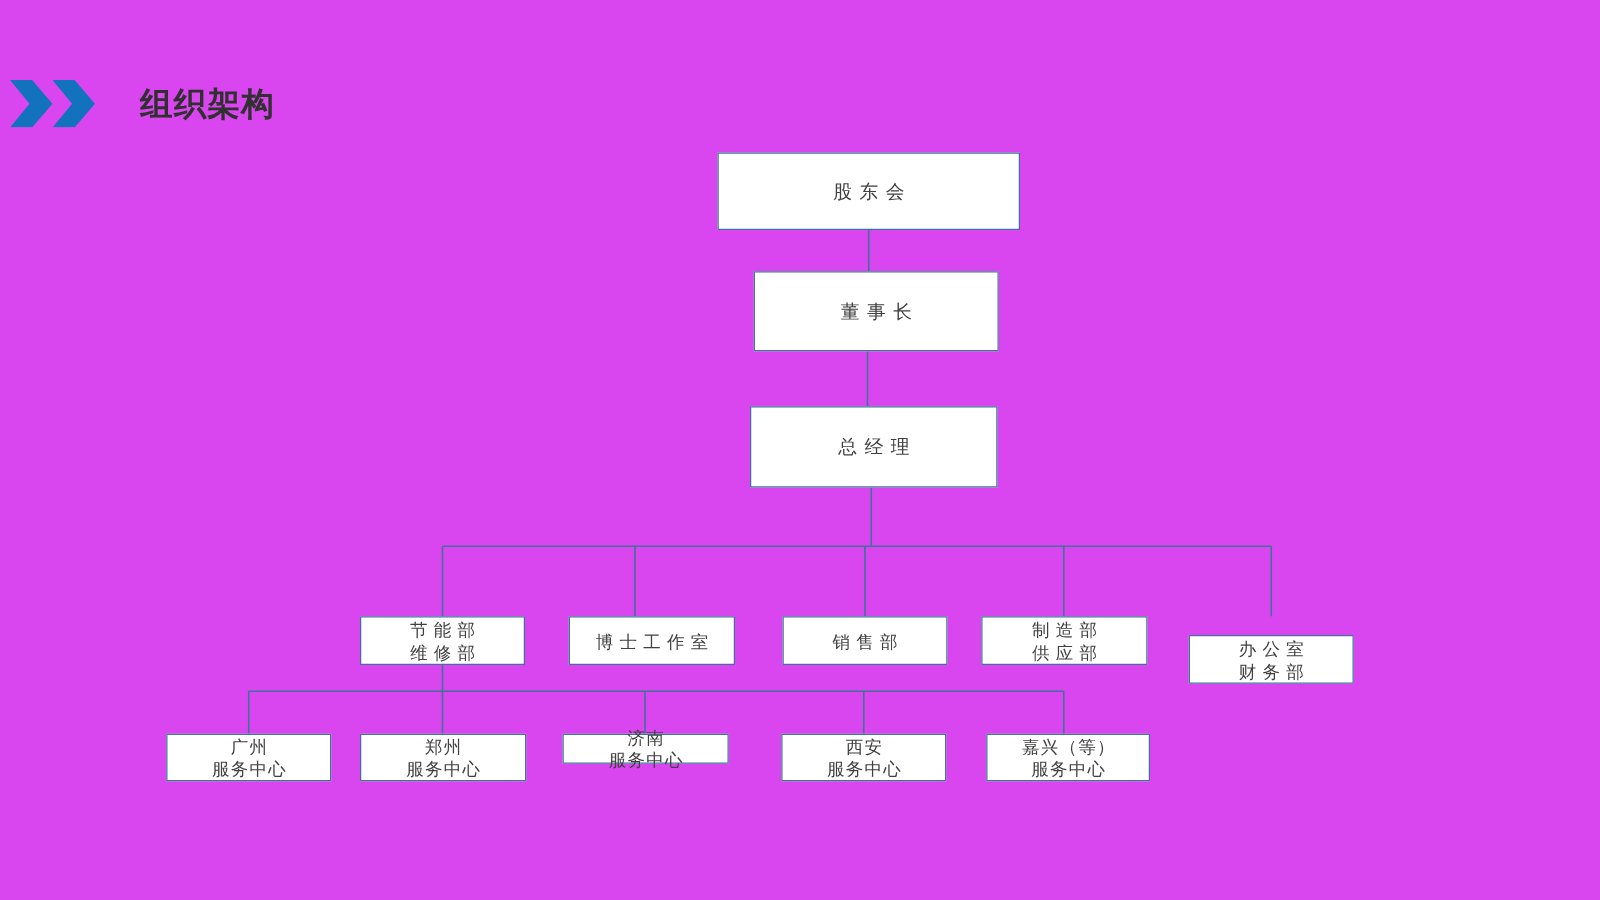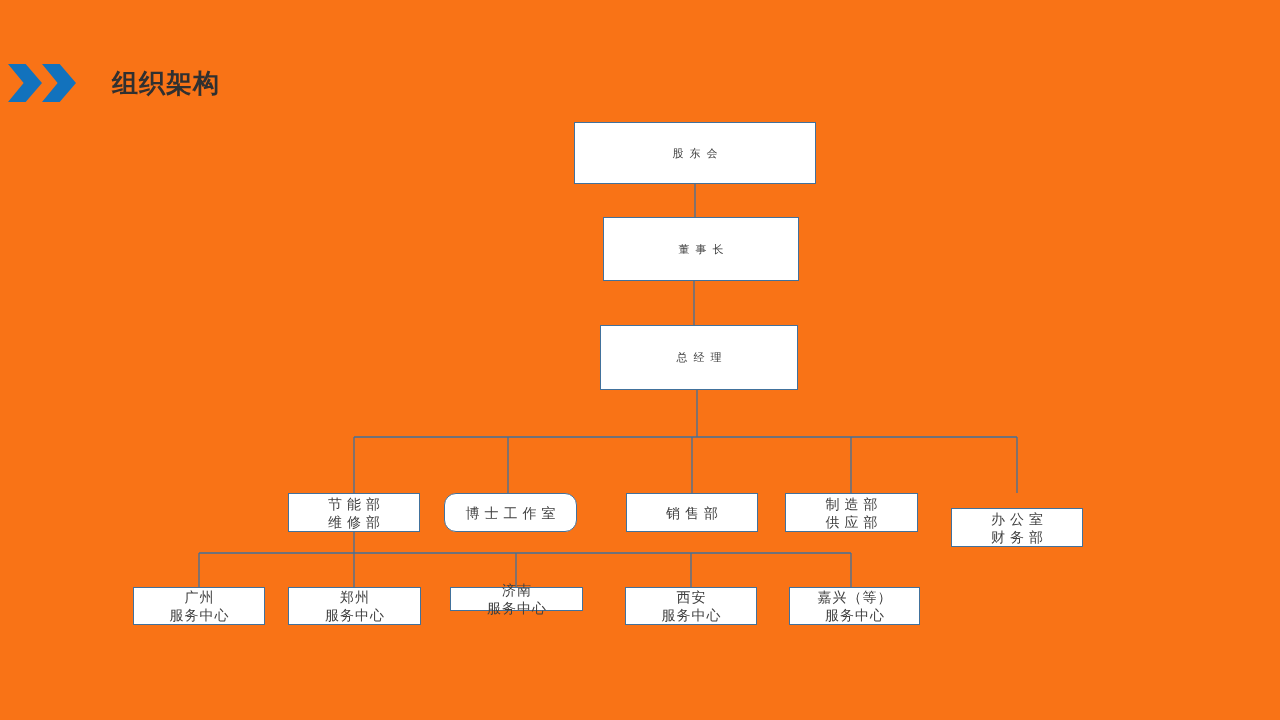--- a/index.html
+++ b/index.html
@@ -1,21 +1,21 @@
 <!DOCTYPE html>
 <html><head>
 <meta charset="utf-8">
 <style>
   html, body { margin: 0; padding: 0; background: #ffffff; }
   body { font-family: "Liberation Sans", "DejaVu Sans", sans-serif; }
   .slide {
     position: relative;
     width: 1280px;
     height: 720px;
-    background: #f97316;
+    background: #d946ef;
     overflow: hidden;
   }
   
   .header { position: absolute; left: 0; top: 0; width: 100%; height: 110px; }
   .chevrons { position: absolute; left: 8px; top: 64px; display: flex; }
   .chevron {
     width: 34px; height: 38px;
     background: #1272BD;
     clip-path: polygon(0% 0%, 52% 0%, 100% 50%, 52% 100%, 0% 100%, 46% 50%);
   }
@@ -34,21 +34,21 @@
     border: 1.4px solid #41719C;
     background: #ffffff;
     display: flex;
     flex-direction: column;
     align-items: center;
     justify-content: center;
     color: #404040;
     text-align: center;
   }
   .node span { display: block; white-space: nowrap; }
-  .node.lv-top  { font-size: 11px; letter-spacing: 6px; text-indent: 6px; }
+  .node.lv-top  { font-size: 15px; letter-spacing: 6px; text-indent: 6px; }
   .node.lv-mid  { font-size: 14px; letter-spacing: 5px; text-indent: 5px; line-height: 18px; }
   .node.lv-bot  { font-size: 14px; letter-spacing: 1px; text-indent: 1px; line-height: 18px; }
   
   .connectors { position: absolute; left: 0; top: 0; pointer-events: none; }
 </style>
 </head>
 <body>
 
 <div class="slide">
 
@@ -98,21 +98,21 @@
   </div>
 
   <div class="node lv-top" style="left:600px; top:325px; width:198px; height:65px;">
     <span>总经理</span>
   </div>
 
   <div class="node lv-mid" style="left:288px; top:493px; width:132px; height:39px;">
     <span>节能部</span>
     <span>维修部</span>
   </div>
-  <div class="node lv-mid" style="left:444px; top:493px; width:133px; height:39px;border-radius:12px;">
+  <div class="node lv-mid" style="left:455px; top:493px; width:133px; height:39px;">
     <span>博士工作室</span>
   </div>
   <div class="node lv-mid" style="left:626px; top:493px; width:132px; height:39px;">
     <span>销售部</span>
   </div>
   <div class="node lv-mid" style="left:785px; top:493px; width:133px; height:39px;">
     <span>制造部</span>
     <span>供应部</span>
   </div>
   <div class="node lv-mid" style="left:951px; top:508px; width:132px; height:39px;">

